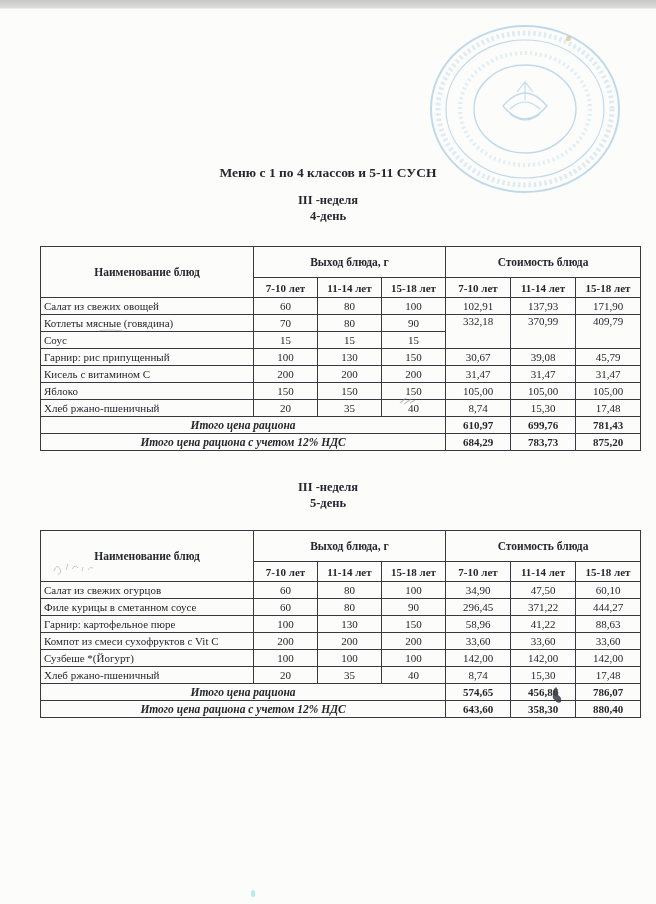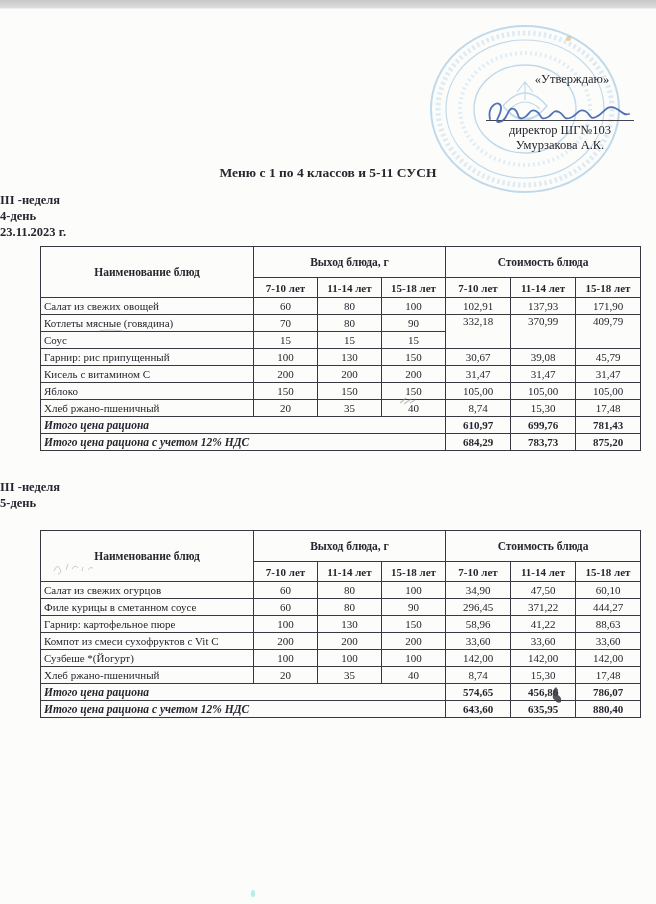--- a/index.html
+++ b/index.html
@@ -22,21 +22,21 @@
   .approve-label{font-size:12.5px;transform:translateX(12px);}
   .sig-wrap{position:relative;height:30px;width:148px;margin:3px 0 0 8px;border-bottom:1.5px solid #43434e;}
   .signature{position:absolute;left:-4px;bottom:-7px;}
   .director-line{font-size:12.5px;margin-top:2px;}
   .director-name{font-size:12.5px;}
   
   .doc-title{
     position:absolute;left:0;top:165px;width:656px;margin:0;
     text-align:center;font-size:13.5px;font-weight:700;
   }
-  .week-head{position:absolute;left:0;width:656px;
+  .week-head{position:absolute;left:0;width:656px;text-align:center;
     font-weight:700;font-size:12.5px;line-height:16px;}
   .week-head.sec1{top:192px;}
   .week-head.sec2{top:479px;}
   
   table.menu-table{
     position:absolute;left:40px;width:600px;
     border-collapse:collapse;table-layout:fixed;
     font-size:11px;
   }
   table.sec1{top:246px;}
@@ -44,21 +44,21 @@
   .menu-table th,.menu-table td{
     border:1px solid #383840;padding:0 3px;
     white-space:nowrap;overflow:hidden;
   }
   .menu-table thead tr.group-row th{height:30px;font-size:11.5px;font-weight:700;}
   .menu-table thead tr.age-row th{height:19px;font-size:11px;font-weight:700;text-align:center;}
   .menu-table td{height:16px;}
   .name-cell{text-align:left;padding-left:5px;}
   .num-cell{text-align:center;}
   .vtop{vertical-align:top;padding-top:1px;}
-  .total-label{font-weight:700;font-style:italic;font-size:11.5px;text-align:left;padding-left:5px;height:17px;}
+  .total-label{font-weight:700;font-style:italic;font-size:11.5px;text-align:center;padding-left:5px;height:17px;}
   .total-value{font-weight:700;height:17px;}
   
   .artifact{position:absolute;}
   .pencil{opacity:.55;}
   .speck{position:absolute;border-radius:50%;}
 </style>
 </head>
 <body>
 
 <div class="page">
@@ -69,37 +69,26 @@
     <ellipse cx="100" cy="87" rx="94" ry="83" stroke-width="2"></ellipse>
     <ellipse cx="100" cy="87" rx="79" ry="69" stroke-width="1.2"></ellipse>
     <ellipse cx="100" cy="87" rx="51" ry="44" stroke-width="1.4"></ellipse>
     <ellipse cx="100" cy="87" rx="87" ry="76" stroke-width="5" stroke-dasharray="2.5 2.8" opacity=".5"></ellipse>
     <ellipse cx="100" cy="87" rx="65" ry="56" stroke-width="4" stroke-dasharray="2 3" opacity=".45"></ellipse>
     <path d="M78 84 q22 -26 44 0 q-22 26 -44 0" stroke-width="1.4"></path>
     <path d="M85 87 q15 -14 30 0 M85 92 q15 12 30 0" stroke-width="1.1"></path>
     <path d="M92 70 l8 -10 8 10 M100 60 v18" stroke-width="1.1"></path>
   </svg>
 
-  <div class="approval">
-    <div class="approve-label">«Утверждаю»</div>
-    <div class="sig-wrap">
-      <svg class="signature" width="152" height="30" viewBox="0 0 152 30">
-        <path d="M8 22 C5 8 18 2 19 10 C20 18 11 25 17 25 C26 25 25 9 32 12 C38 15 34 23 41 21 C48 19 47 11 54 14 C60 17 57 23 64 21 C71 19 70 12 77 15 C83 18 81 23 88 21 C95 19 96 11 103 14 C109 17 107 23 114 20 C122 17 124 7 133 11 C140 14 141 19 147 17" fill="none" stroke="var(--signature_blue)" stroke-width="1.8" stroke-linecap="round" opacity=".9"></path>
-      </svg>
-    </div>
-    <div class="director-line">директор ШГ№103</div>
-    <div class="director-name">Умурзакова А.К.</div>
-  </div>
 
   <h1 class="doc-title">Меню с 1 по 4 классов и 5-11 СУСН</h1>
 
   <div class="week-head sec1">
     <div>III -неделя</div>
     <div>4-день</div>
-    <div>23.11.2023 г.</div>
   </div>
 
   <table class="menu-table sec1">
     <colgroup>
       <col style="width:213px">
         <col style="width:64px">
         <col style="width:64px">
         <col style="width:64px">
       <col style="width:65px">
         <col style="width:65px">
@@ -283,21 +272,21 @@
         </tr>
         <tr>
           <td class="total-label" colspan="4">Итого цена рациона</td>
           <td class="num-cell total-value">574,65</td>
           <td class="num-cell total-value">456,86</td>
           <td class="num-cell total-value">786,07</td>
         </tr>
         <tr>
           <td class="total-label" colspan="4">Итого цена рациона с учетом 12% НДС</td>
           <td class="num-cell total-value">643,60</td>
-          <td class="num-cell total-value">635,95</td>
+          <td class="num-cell total-value">358,30</td>
           <td class="num-cell total-value">880,40</td>
         </tr>
       </tbody>
   </table>
 
   <svg class="artifact pencil" style="left:398px;top:395px;" width="22" height="12" viewBox="0 0 22 12">
     <path d="M2 8 l6 -5 M6 9 l7 -5 M12 8 l5 -3" fill="none" stroke="#8e8e8e" stroke-width="1.2"></path>
   </svg>
   <svg class="artifact pencil" style="left:48px;top:559px;" width="70" height="16" viewBox="0 0 70 16">
     <path d="M6 12 q3 -8 6 -2 q2 4 -2 5 M18 11 l2 -6 M24 10 q3 -5 6 -1 M34 12 l1 -4 M40 11 q2 -4 5 -2" fill="none" stroke="#8a8a8a" stroke-width="1" opacity=".8"></path>

